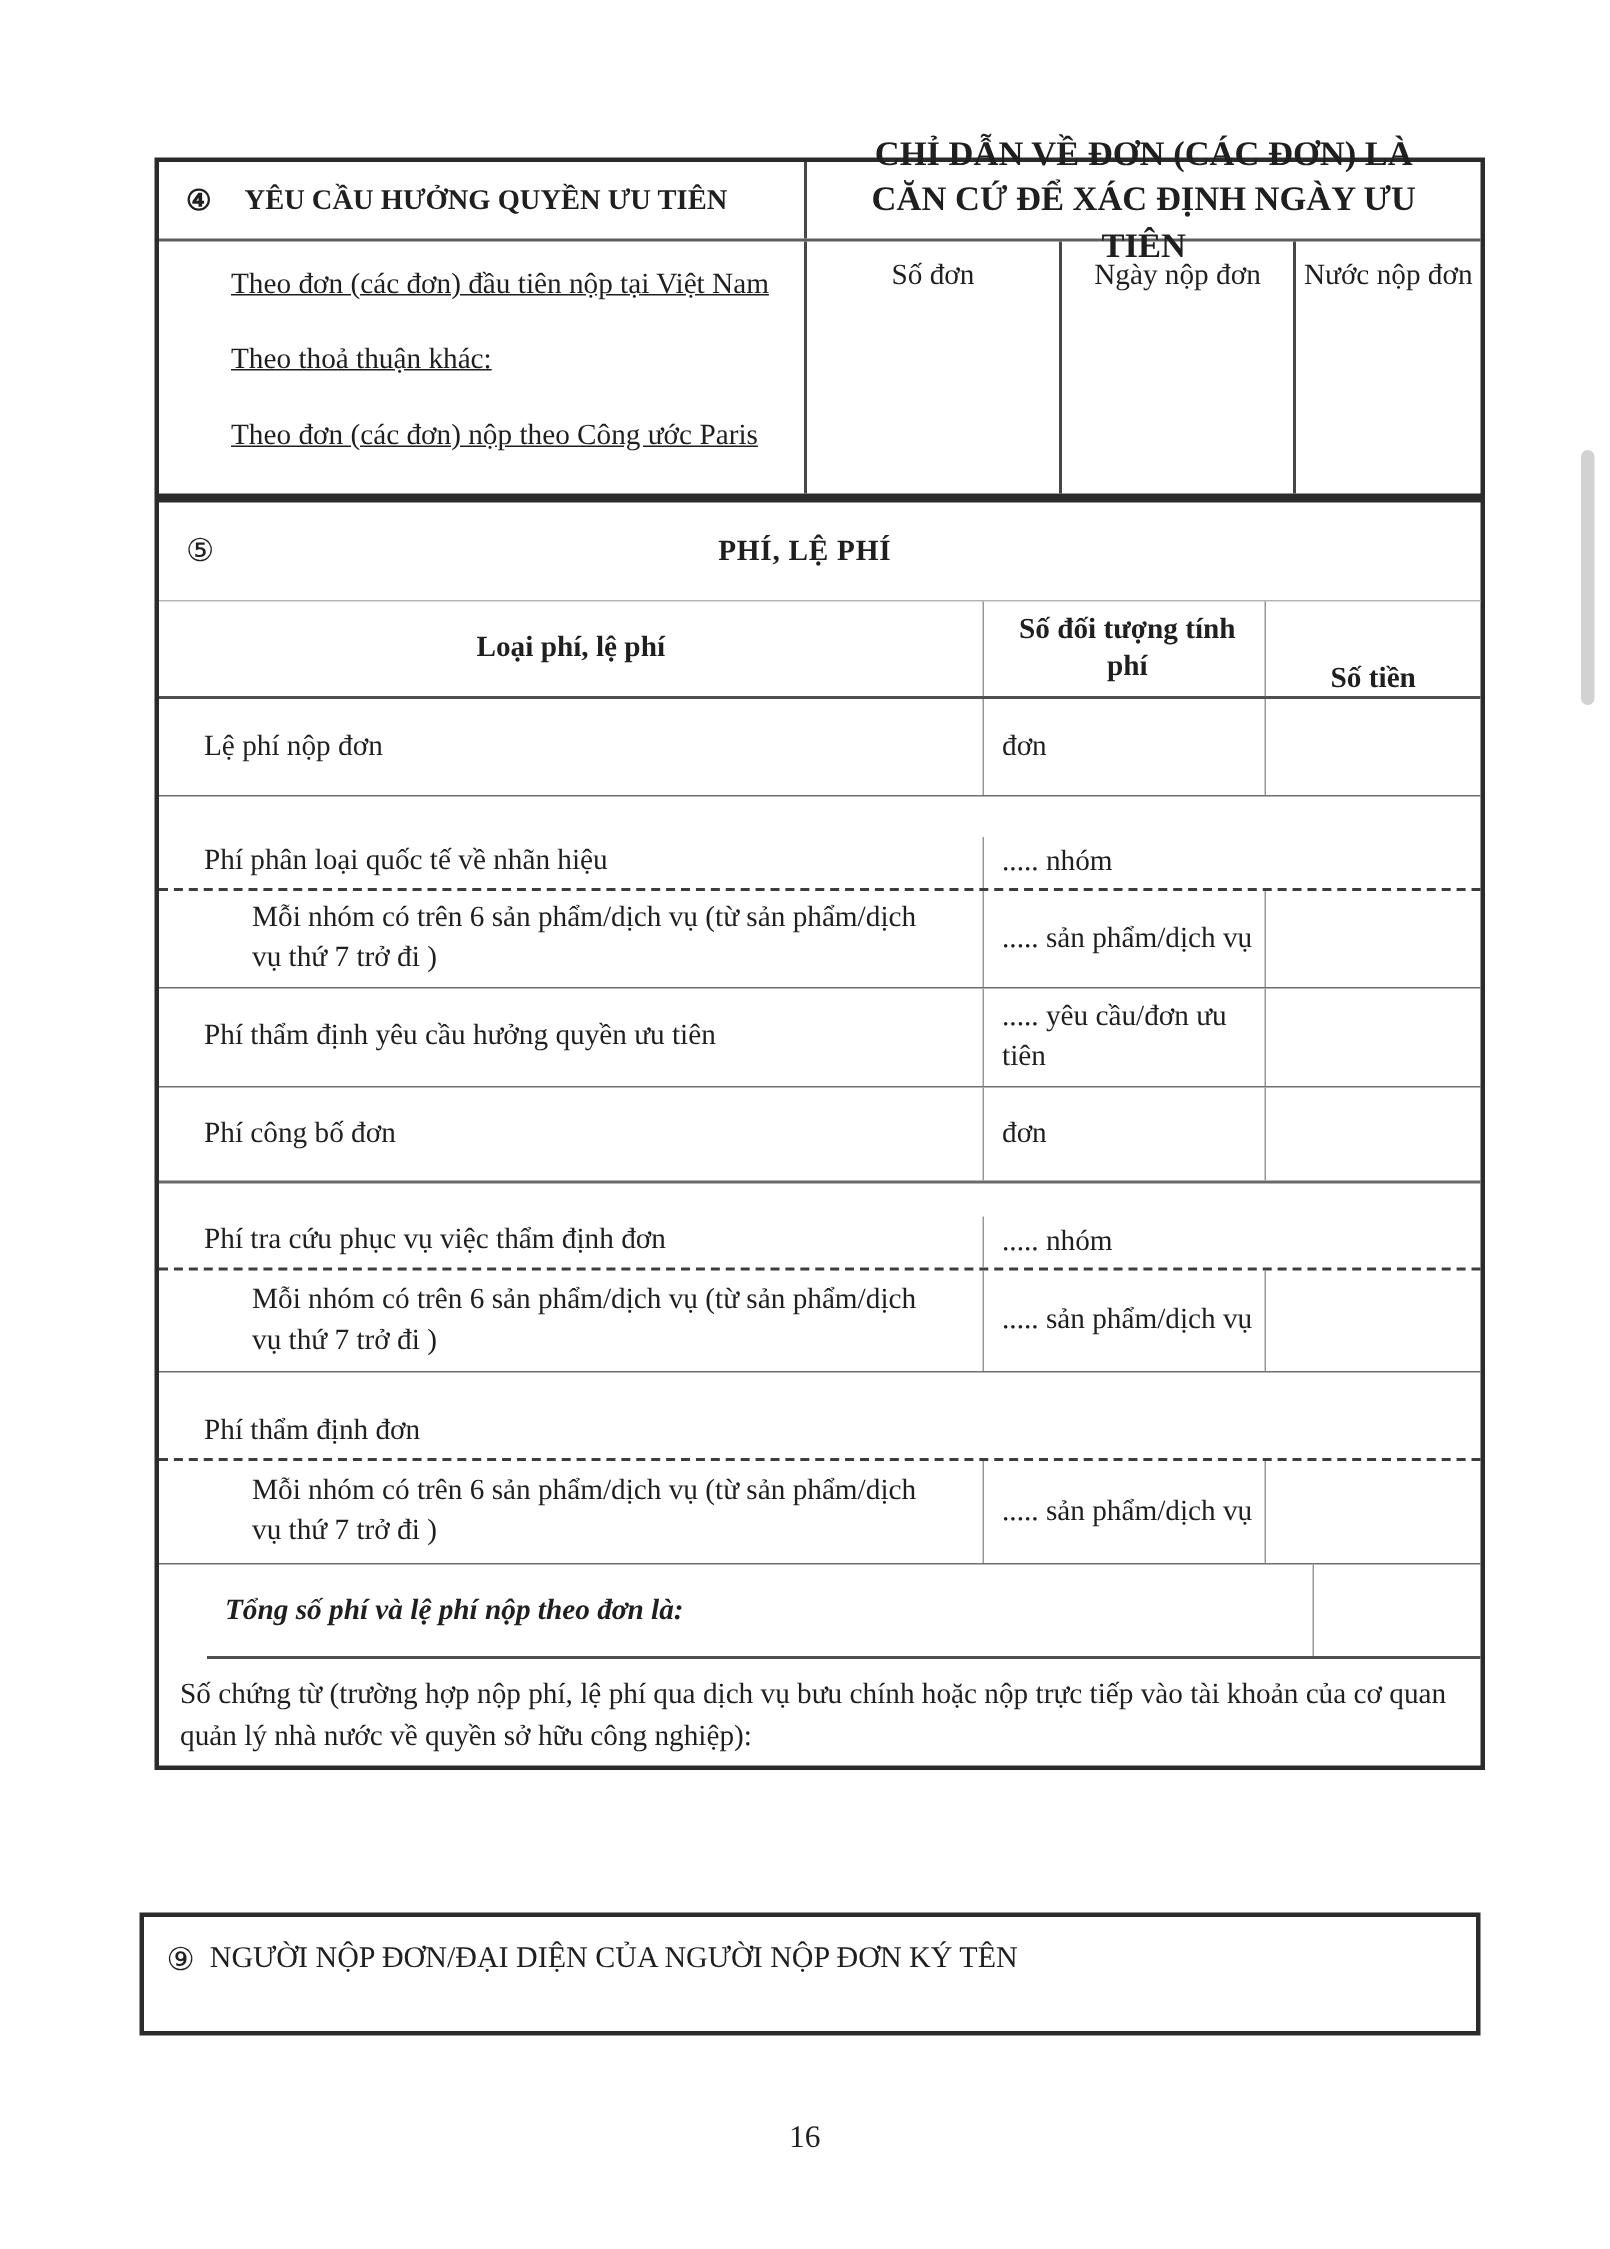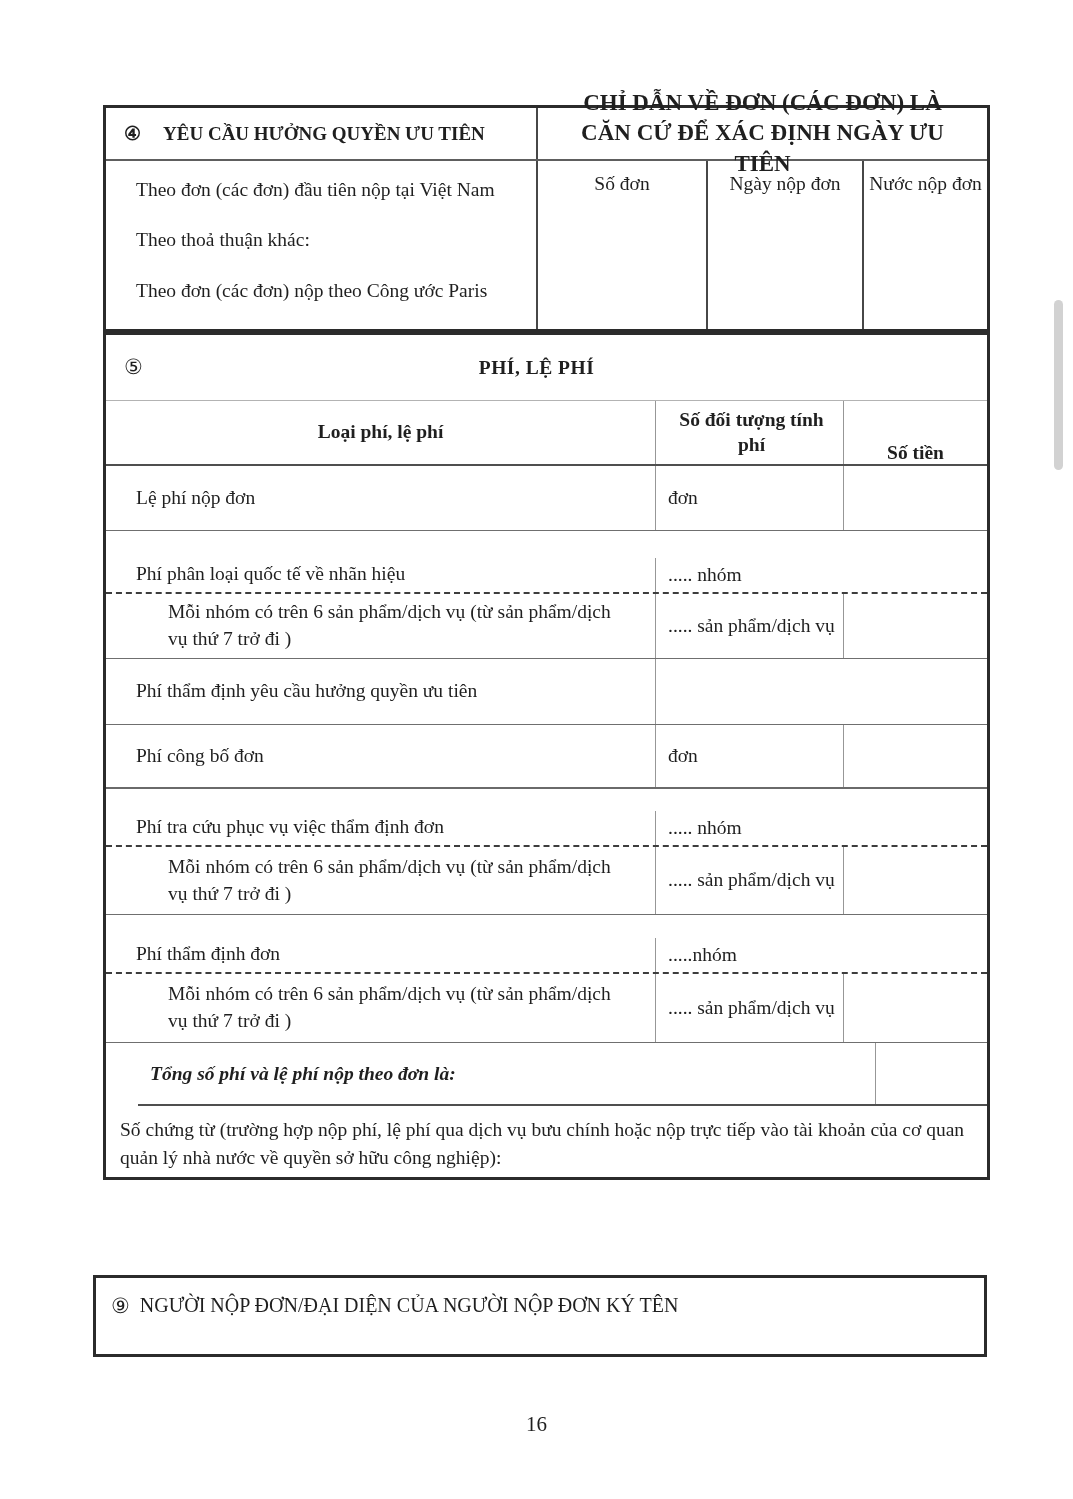--- a/index.html
+++ b/index.html
@@ -21,21 +21,21 @@
   .prio-head-left {
     width: 430px; display: flex; align-items: center; gap: 22px;
     padding-left: 18px; font-weight: bold; font-size: 19px;
   }
   .prio-head-right {
     flex: 1; border-left: 2px solid #474747;
     display: flex; align-items: center; justify-content: center; text-align: center;
     font-weight: bold; font-size: 23px; line-height: 1.32; padding: 2px 28px;
   }
   .prio-body { display: flex; flex: 1; }
-  .prio-options { width: 430px; padding: 16px 10px 0 30px; font-size: 19.5px; }
+  .prio-options { width: 430px; padding: 16px 10px 0 48px; font-size: 19.5px; text-decoration: underline; }
   .prio-options p { margin: 0 0 25px 0; line-height: 1.3; }
   .prio-col { border-left: 2px solid #474747; text-align: center; padding-top: 12px; font-size: 19.5px; }
   .prio-col.c1 { width: 170px; }
   .prio-col.c2 { width: 156px; }
   .prio-col.c3 { flex: 1; }
 
   
   .fees { left: 103px; top: 332px; width: 887px; height: 848px; display: flex; flex-direction: column; font-size: 19.5px; }
   .row { display: flex; flex-shrink: 0; }
   .fees .c-label { width: 549px; display: flex; flex-direction: column; justify-content: center; padding: 4px 28px 4px 30px; line-height: 1.38; }
@@ -142,20 +142,21 @@
     </div>
 
     <div class="row h65 sep-solid indent">
       <div class="c-label">Mỗi nhóm có trên 6 sản phẩm/dịch vụ (từ sản phẩm/dịch vụ thứ 7 trở đi )</div>
       <div class="c-unit">..... sản phẩm/dịch vụ</div>
       <div class="c-amt"></div>
     </div>
 
     <div class="row h66 sep-solid">
       <div class="c-label">Phí  thẩm định yêu cầu hưởng quyền ưu tiên</div>
+      <div class="c-unit">..... yêu cầu/đơn ưu tiên</div>
       <div class="c-amt"></div>
     </div>
 
     <div class="row h64 sep-solid2">
       <div class="c-label">Phí công bố đơn</div>
       <div class="c-unit">đơn</div>
       <div class="c-amt"></div>
     </div>
 
     <div class="row h58 sep-dash">
@@ -165,21 +166,20 @@
     </div>
 
     <div class="row h68 sep-solid indent">
       <div class="c-label">Mỗi nhóm có trên 6 sản phẩm/dịch vụ (từ sản phẩm/dịch vụ thứ 7 trở đi )</div>
       <div class="c-unit">..... sản phẩm/dịch vụ</div>
       <div class="c-amt"></div>
     </div>
 
     <div class="row h59 sep-dash">
       <div class="c-label">Phí thẩm định đơn</div>
-      <div class="c-unit">.....nhóm</div>
       <div class="c-amt"></div>
     </div>
 
     <div class="row h69 sep-solid indent">
       <div class="c-label">Mỗi nhóm có trên 6 sản phẩm/dịch vụ (từ sản phẩm/dịch vụ thứ 7 trở đi )</div>
       <div class="c-unit">..... sản phẩm/dịch vụ</div>
       <div class="c-amt"></div>
     </div>
 
     <div class="row h63 fee-total">

